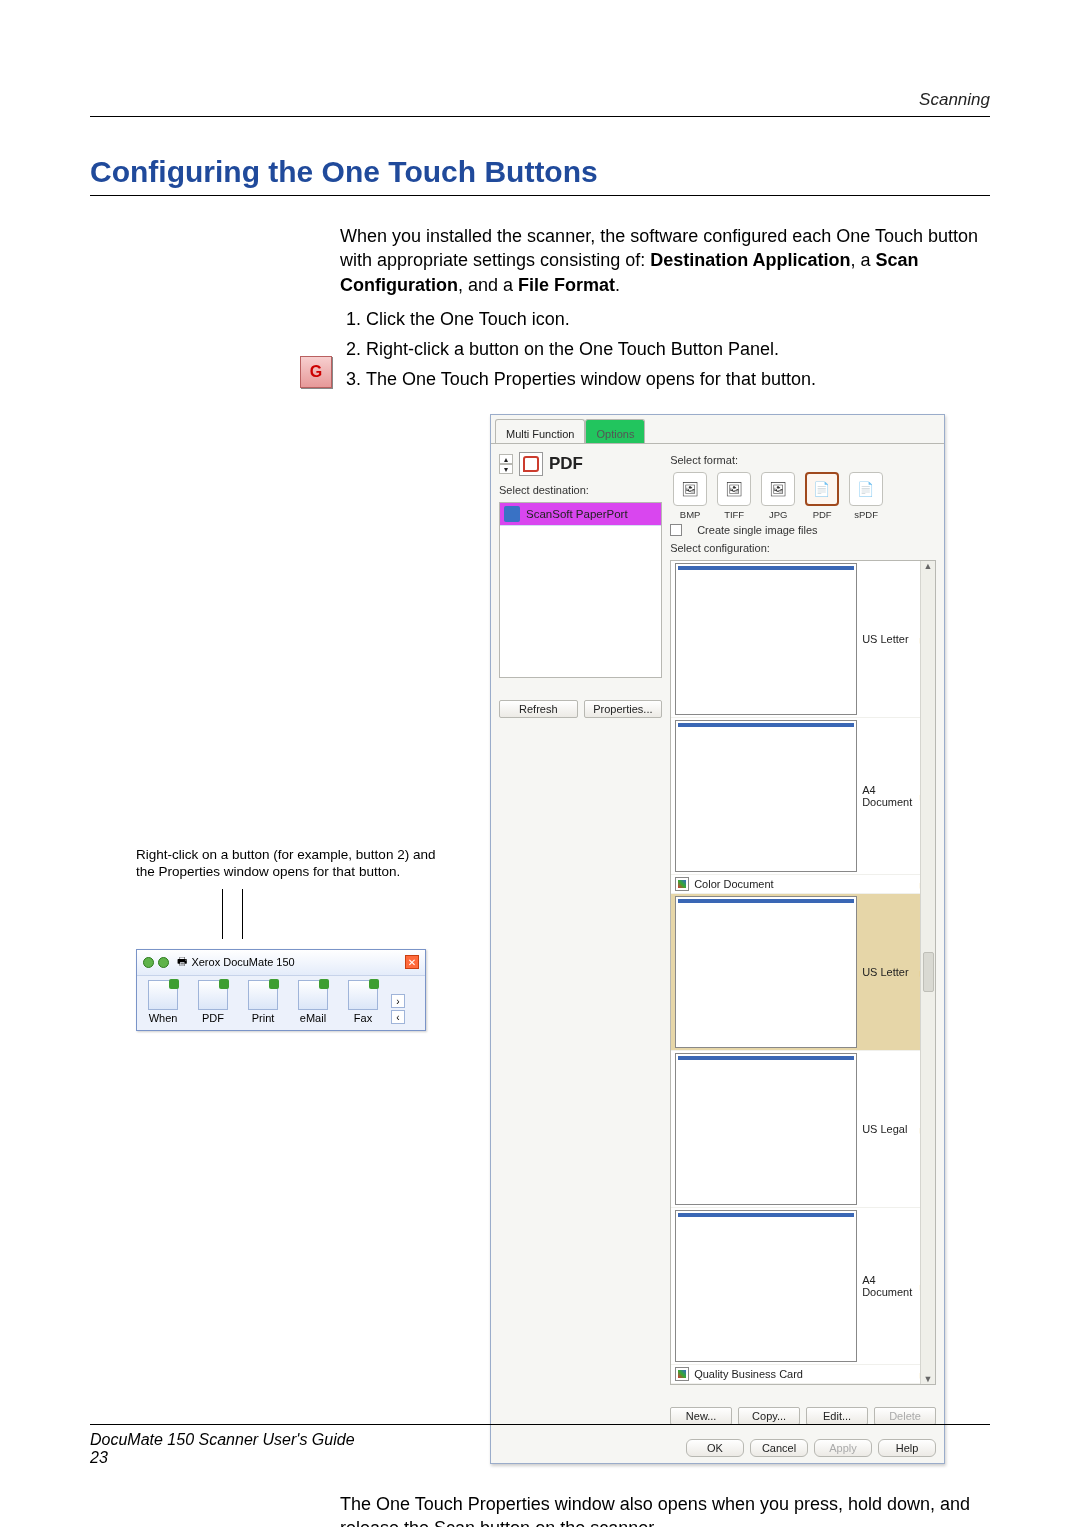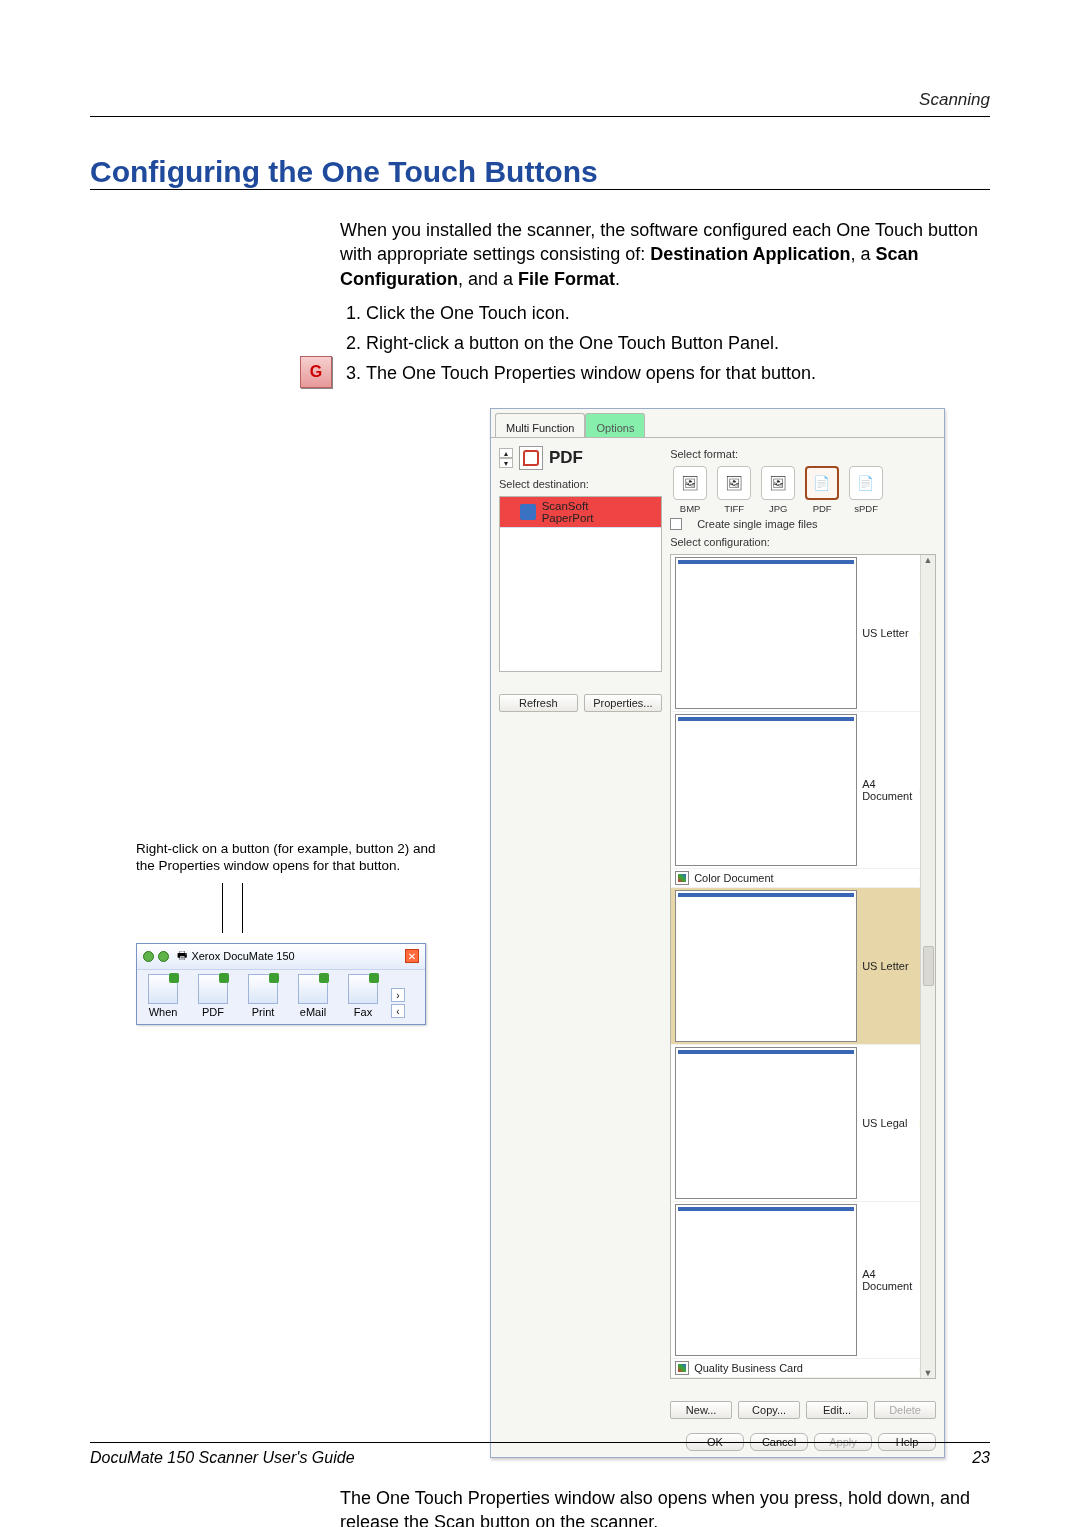--- a/index.html
+++ b/index.html
@@ -24,20 +24,21 @@
     color: #222;
     border-bottom: 1px solid #000;
     padding-bottom: 6px;
     margin-bottom: 38px;
   }
   .h1 {
     color: #204a9b;
     font-size: 30px;
     font-weight: bold;
     border-bottom: 1px solid #000;
+    padding-bottom: 6px;
     margin-bottom: 28px;
   }
   .body-col {
     margin-left: 250px; 
     font-size: 18px;
     line-height: 1.35;
   }
   .body-col p { margin: 0 0 10px 0; }
   .bold { font-weight: bold; }
   ol.steps { margin: 8px 0 12px 0; padding-left: 26px; }
@@ -120,41 +121,41 @@
     background: #f6f6f3;
   }
   .tab {
     padding: 8px 10px 3px 10px;
     border: 1px solid #b8b8b2;
     border-bottom: none;
     border-radius: 3px 3px 0 0;
     background: #f6f6f3;
     font-size: 11px;
   }
-  .tab.inactive { background: #86efac; color:#555;}
+  .tab.inactive { background: #22c55e; color:#555;}
   .dialog-body {
     border-top: 1px solid #b8b8b2;
     padding: 8px;
     display: flex; gap: 8px;
   }
   .left-pane { width: 48%; display:flex; flex-direction:column; gap:4px;}
   .pdf-row { display:flex; align-items:center; gap:6px; margin-bottom:2px;}
   .spinner { width:14px; display:flex; flex-direction:column;}
   .spinner span{height:10px;border:1px solid #b8b8b2;background:#fff;font-size:8px;text-align:center;line-height:9px;}
   .pdf-icon {
     width:24px;height:24px;border:1px solid #999;background:#fff; position:relative;
   }
   .pdf-icon::before{content:"";position:absolute;inset:3px;border:2px solid #cc3c2e;border-radius:3px 3px 3px 0;}
   .pdf-label {font-size:17px;font-weight:bold;color:#222;}
   .section-label{font-size:11px;color:#333;margin:2px 0;}
   .dest-list{
     height:176px;border:1px solid #b8b8b2;background:#fff;
   }
   .dest-item{
-    display:flex;align-items:center;gap:6px;padding:3px 20px;background:#ef4444;border-bottom:1px solid #d4def2;
+    display:flex;align-items:center;gap:6px;padding:3px 4px;background:#d946ef;border-bottom:1px solid #d4def2;
   }
   .dest-glyph{width:16px;height:16px;background:#3972c5;border-radius:2px;}
   .btn-row{display:flex;gap:6px;margin-top:18px;}
   .wbtn{
     flex:1;border:1px solid #b8b8b2;background:linear-gradient(#fff,#eceae5);
     font-size:11px;text-align:center;padding:2px 0;border-radius:2px;
   }
   .wbtn.disabled{color:#aaa;}
   .right-pane{flex:1;display:flex;flex-direction:column;gap:4px;}
   .fmt-row{display:flex;gap:4px;}
@@ -177,21 +178,21 @@
   .cfg-ico.color::before{content:"";position:absolute;inset:2px;background:linear-gradient(45deg,#d33,#3a3,#36c);}
   .cfg-lock{margin-left:auto;color:#d68b12;font-size:11px;}
   .scrollbar{position:absolute;right:0;top:0;bottom:0;width:15px;background:#efefe9;border-left:1px solid #d5d5cf;display:flex;flex-direction:column;justify-content:space-between;align-items:center;}
   .scrollbar span{font-size:9px;color:#666;}
   .scrollbar .thumb{width:11px;height:40px;background:#d9d9d2;border:1px solid #bfbfb8;border-radius:2px;}
   .dlg-footer{display:flex;justify-content:flex-end;gap:6px;padding:6px 8px;}
   .dlg-footer .wbtn{flex:0 0 58px;border-radius:6px;}
   .footer{
     position:absolute;left:90px;right:90px;bottom:60px;
     border-top:1px solid #000;padding-top:6px;
-    display:flex;justify-content:space-between;font-style:italic;font-size:16px;
+    display:flex;justify-content:space-between;font-style:italic;font-size:16px;flex-direction:column;
   }
   .footer .pg{font-style:italic;}
 </style>
 </head>
 <body>
 
 <div class="page">
   <div class="running-head">Scanning</div>
 
   <div class="h1">Configuring the One Touch Buttons</div>

